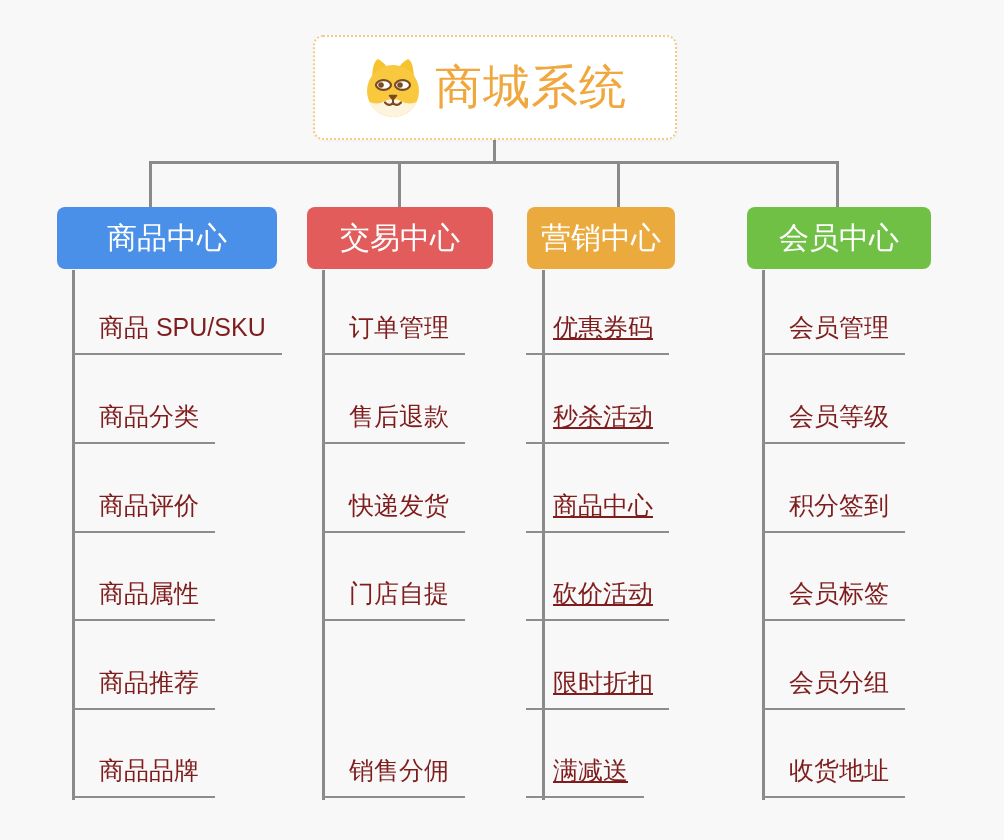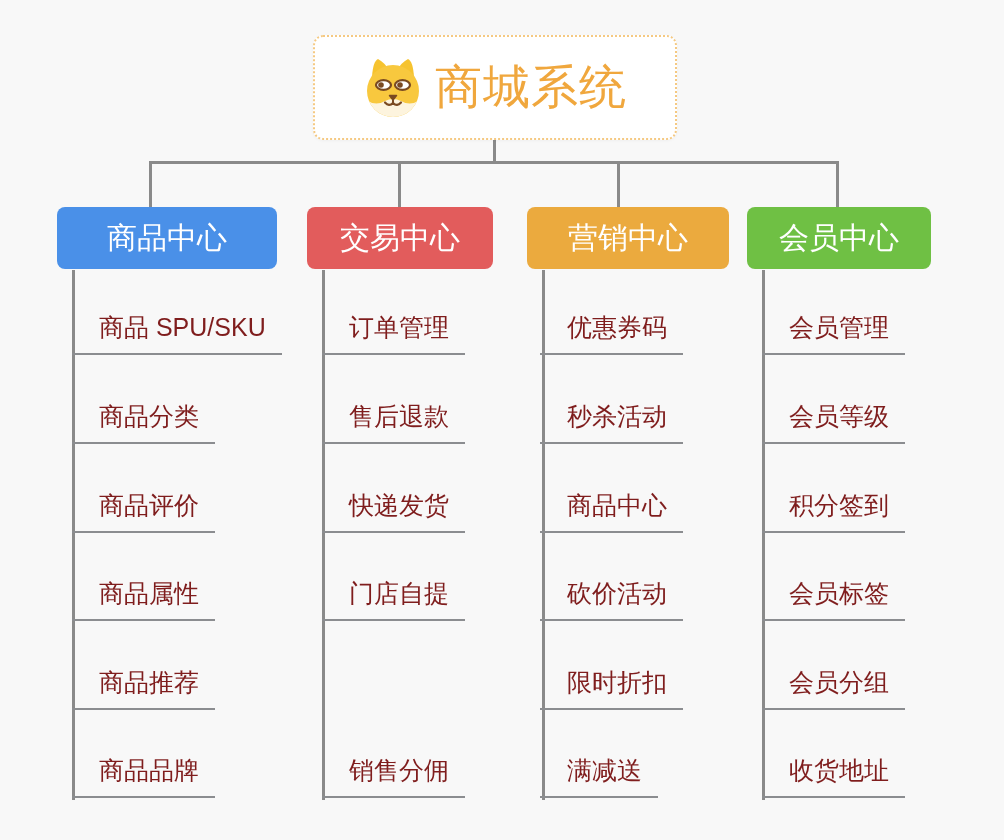--- a/index.html
+++ b/index.html
@@ -31,32 +31,32 @@
   .logo-icon { width: 60px; height: 62px; flex: 0 0 auto; }
 
   
   .branch {
     position: absolute; top: 207px; height: 62px; border-radius: 8px;
     display: flex; align-items: center; justify-content: center;
     color: #ffffff; font-size: 30px; white-space: nowrap;
   }
   .b0 { left: 57px;  width: 220px; }
   .b1 { left: 307px; width: 186px; }
-  .b2 { left: 527px; width: 202px; }
+  .b2 { left: 527px; width: 148px; }
   .b3 { left: 747px; width: 184px; }
 
   
   .leaf {
     position: absolute;
     font-size: 25px; line-height: 34px; color: #7f1d1d;
     padding: 0 16px 9px 27px;
     border-bottom: 2px solid #8b8d90;
     white-space: nowrap;
   }
-  .c0 { left: 72px; } .c1 { left: 322px; } .c2 { left: 540px; } .c3 { left: 762px; }
+  .c0 { left: 72px; } .c1 { left: 322px; } .c2 { left: 526px; text-decoration: underline; } .c3 { left: 762px; }
   .r0 { top: 310px; } .r1 { top: 399px; } .r2 { top: 488px; }
   .r3 { top: 576px; } .r4 { top: 665px; } .r5 { top: 753px; }
 </style>
 </head>
 <body>
 
 <div id="canvas">
 
   <div class="line root-stub"></div>
   <div class="line h-line"></div>

